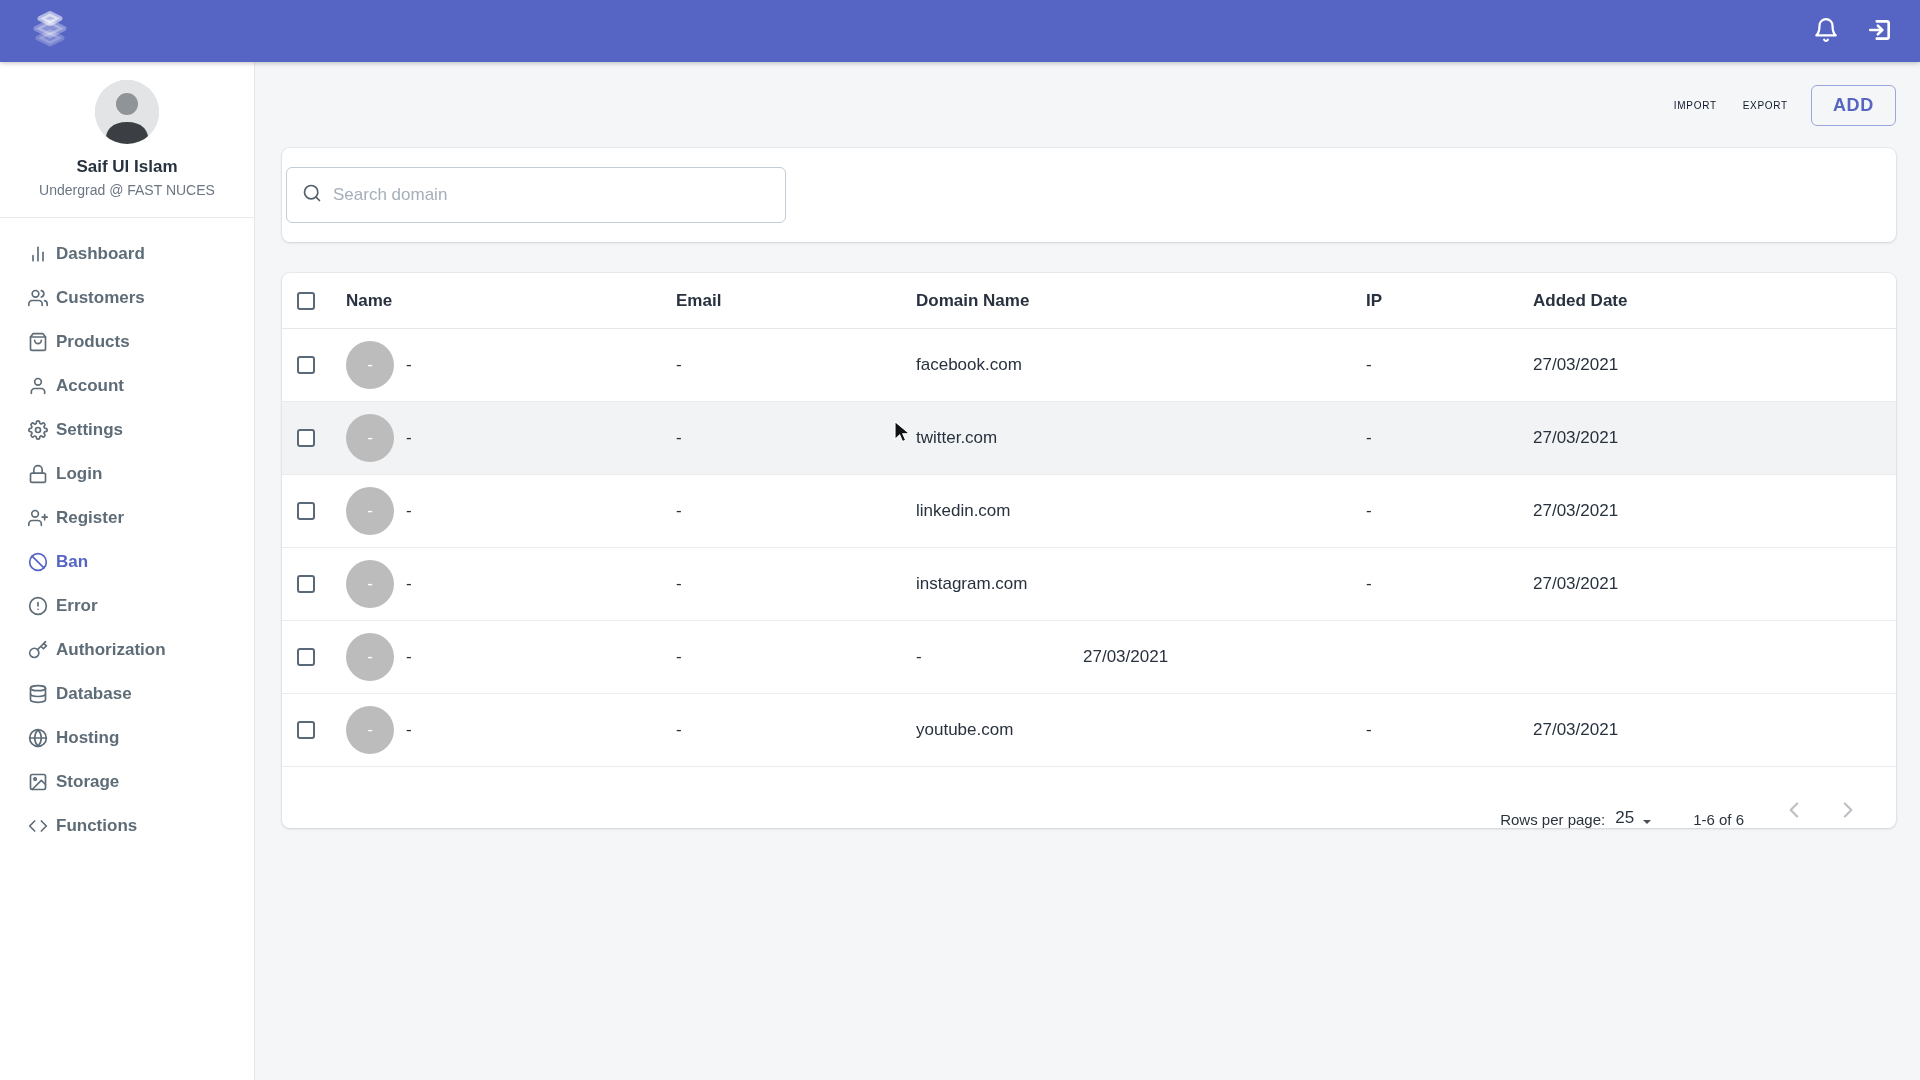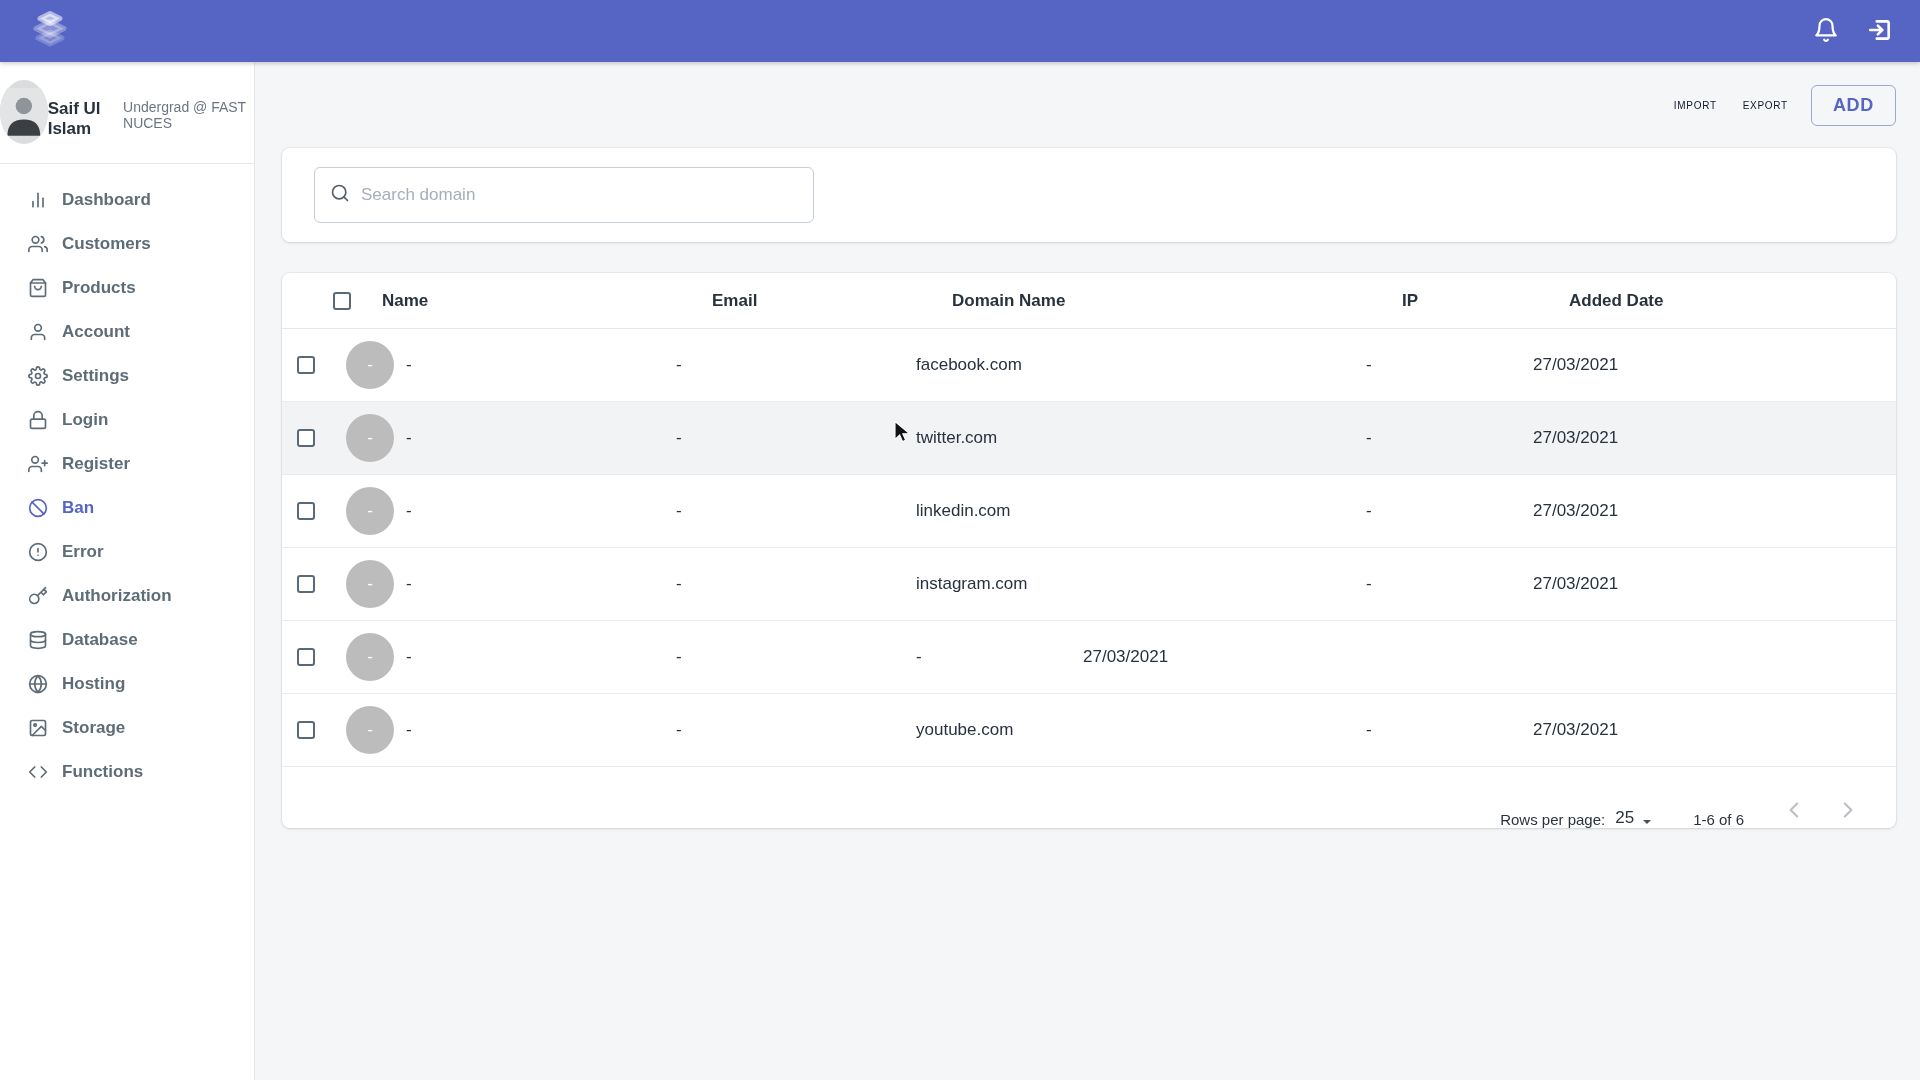--- a/index.html
+++ b/index.html
@@ -24,32 +24,32 @@
   .topbar-actions { display:flex; align-items:center; gap:26px; }
   .icon-btn { background:none; border:none; color:#fff; cursor:pointer; width:28px; height:28px; display:flex; align-items:center; justify-content:center; }
   .icon-btn svg { width:26px; height:26px; }
 
   
   .sidebar {
     position:absolute; top:62px; left:0; bottom:0; width:255px;
     background:#fff; border-right:1px solid #E4E7EA;
     padding-top:18px;
   }
-  .profile { display:flex; flex-direction:row; align-items:center; }
+  .profile { display:flex; flex-direction:column; align-items:center; }
   .avatar {
     width:64px; height:64px; border-radius:50%; overflow:hidden; cursor:pointer;
     background:#DADCDE; display:flex; align-items:flex-end; justify-content:center;
   }
   .avatar svg { width:64px; height:64px; display:block; }
   .profile-name { margin-top:13px; font-size:17px; font-weight:bold; color:#28323E; }
   .profile-role { margin-top:5px; font-size:14px; color:#6B7682; }
   .side-divider { border:none; border-top:1px solid #E7EAEC; margin-top:19px; }
   .nav { padding-top:14px; }
   .nav-item {
-    height:44px; display:flex; align-items:center; gap:14px;
+    height:44px; display:flex; align-items:center; gap:8px;
     padding-left:28px; cursor:pointer;
     font-size:17px; font-weight:bold; color:#5E6C77;
   }
   .nav-item .nav-icon { width:20px; height:20px; display:flex; }
   .nav-item .nav-icon svg { width:20px; height:20px; }
   .nav-item.active { color:#5664C4; }
 
   
   .main { position:absolute; top:62px; left:256px; right:0; bottom:0; padding:26px 24px 0 26px; }
   .page-actions { display:flex; justify-content:flex-end; align-items:center; height:34px; }
@@ -61,36 +61,36 @@
   .add-btn {
     background:transparent; cursor:pointer;
     border:1px solid rgba(86,100,196,0.55); border-radius:6px;
     color:#5664C4; font-family:inherit; font-size:18px; font-weight:bold; letter-spacing:0.7px;
     padding:9px 21px; margin-left:10px;
   }
   .card {
     background:#fff; border-radius:8px;
     box-shadow:0 0 0 1px rgba(63,63,68,0.05), 0 1px 3px rgba(63,63,68,0.15);
   }
-  .search-card { margin-top:26px; padding:19px 32px; }
+  .search-card { margin-top:26px; padding:19px 4px; }
   .search-box {
     width:500px; height:56px;
     border:1px solid #C4CDD5; border-radius:6px;
     display:flex; align-items:center; gap:11px; padding:0 15px;
     background:#fff;
   }
   .search-box svg { width:20px; height:20px; color:#55606B; flex:none; }
   .search-box input {
     flex:1; border:none; outline:none; font-family:inherit; font-size:17px; color:#28323E; background:transparent;
   }
   .search-box input::placeholder { color:#A5AFBA; }
 
   .table-card { margin-top:31px; }
   .trow { display:flex; align-items:center; border-bottom:1px solid #EAECEE; }
-  .thead { height:56px; font-weight:bold; border-bottom:1px solid #E4E6E8;padding-left:36px; }
+  .thead { height:56px; font-weight:bold; border-bottom:1px solid #E4E6E8; }
   .tbody-row { height:73px; font-size:17px; }
   .tbody-row.hovered { background:#F2F3F5; }
   .c-check { width:64px; padding-left:15px; display:flex; align-items:center; }
   .c-name  { width:330px; display:flex; align-items:center; gap:12px; }
   .c-email { width:240px; }
   .c-domain{ width:450px; }
   .c-ip    { width:167px; }
   .c-date  { flex:1; }
   .thead div { font-size:17px; color:#28323E; }
   .checkbox {

